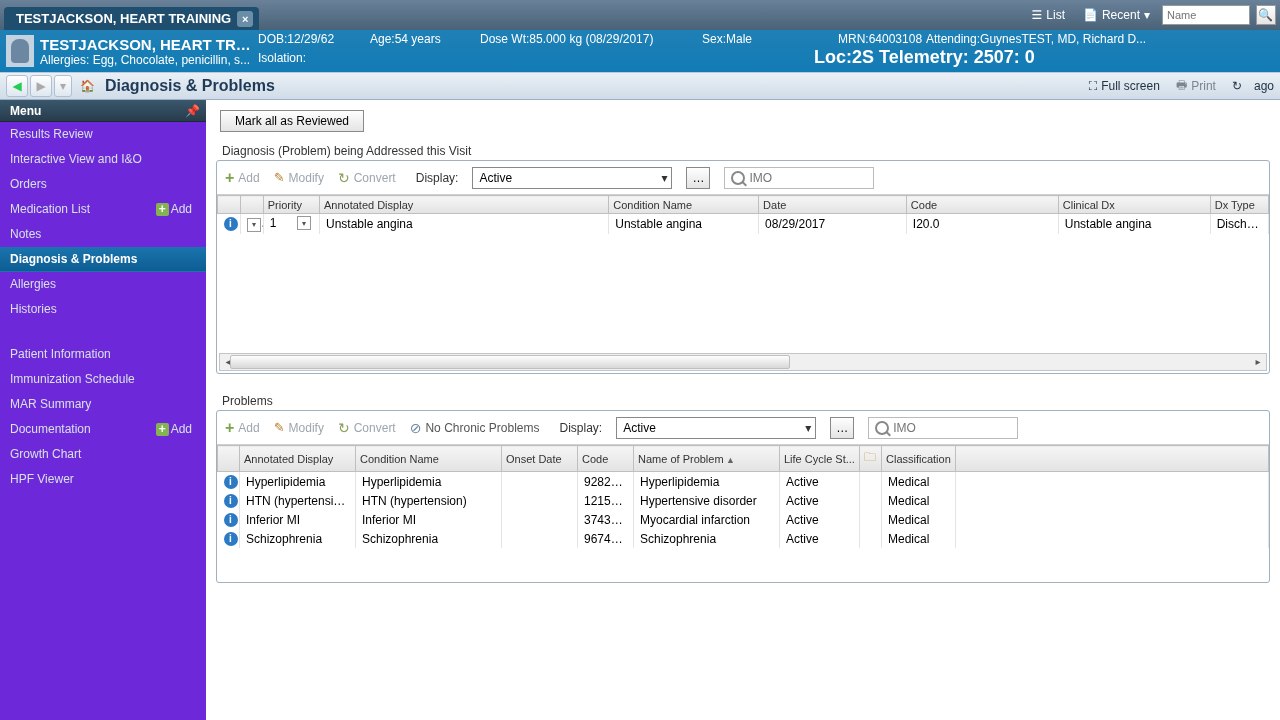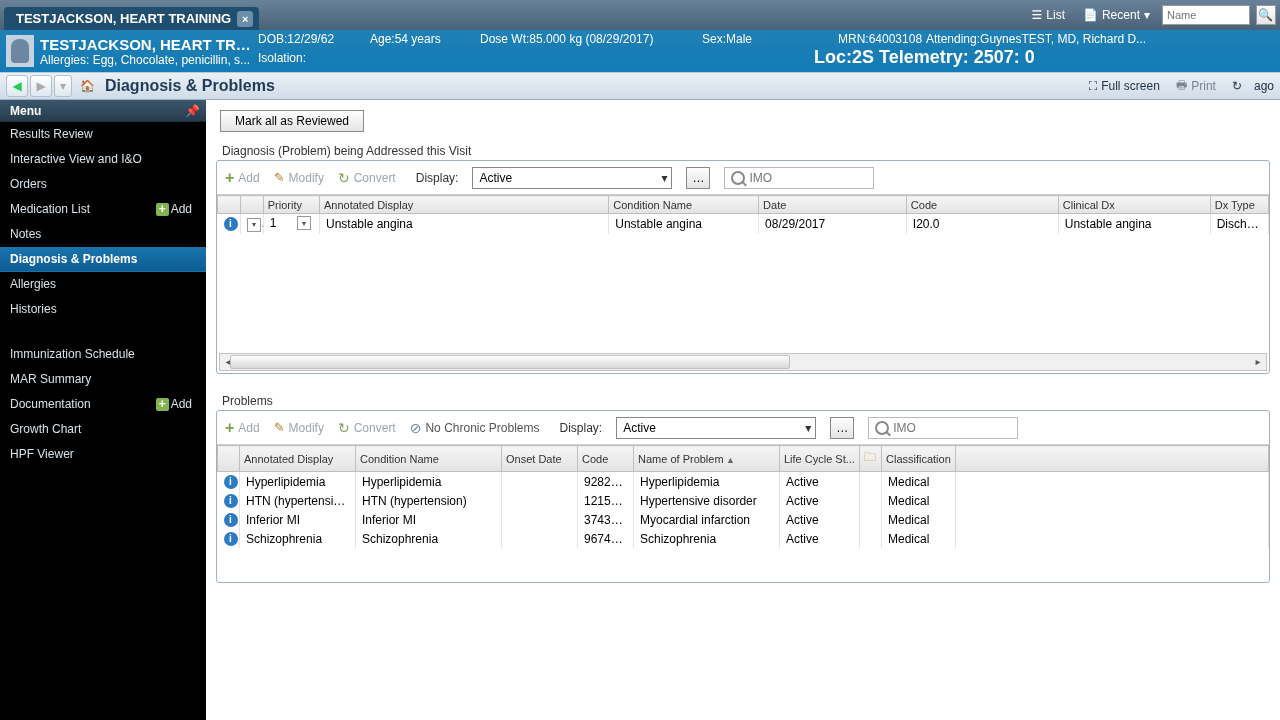--- a/index.html
+++ b/index.html
@@ -30,21 +30,21 @@
 .viewbar .arrow { width: 22px; height: 22px; display: flex; align-items: center; justify-content: center; color: #2c5; background: linear-gradient(#fefefe,#dfe8f0); border: 1px solid #b0c0d0; border-radius: 3px; margin-right: 2px; cursor: pointer; }
 .viewbar .arrow.disabled { color: #aaa; cursor: default; }
 .viewbar .home { margin-left: 6px; margin-right: 10px; cursor: pointer; }
 .viewbar .title { font-size: 16px; font-weight: bold; color: #1f3a57; }
 .viewbar-right { margin-left: auto; display: flex; align-items: center; gap: 8px; }
 .vb-btn { background: transparent; border: none; color: #234; font-size: 12px; display: flex; align-items: center; gap: 4px; cursor: pointer; padding: 2px 4px; }
 .vb-btn.disabled { color: #7a8590; cursor: default; }
 
 
 .body { display: flex; height: calc(720px - 30px - 42px - 28px); }
-.sidebar { width: 206px; background: #000000; color: #d8e1e8; height: 100%; }
+.sidebar { width: 206px; background: #6d28d9; color: #d8e1e8; height: 100%; }
 .menu-header { height: 22px; background: linear-gradient(#3a576c, #273c4c); padding: 0 10px; font-weight: bold; color: #fff; display: flex; align-items: center; position: relative; border-bottom: 1px solid #1c2a35; }
 .menu-header .pin { position: absolute; right: 6px; color: #cfd9e0; }
 .side-item { height: 25px; display: flex; align-items: center; padding: 0 10px; cursor: pointer; border-bottom: 1px solid rgba(255,255,255,0); }
 .side-item.selected { background: linear-gradient(#1a74ad, #0d5d93); color: #fff; font-weight: bold; }
 .side-item .add-btn { margin-left: auto; color: #d8e1e8; display: flex; align-items: center; gap: 2px; font-size: 12px; padding: 0 4px; }
 .side-item .add-btn .plus { background: #86b351; color: #fff; font-weight: bold; width: 13px; height: 13px; line-height: 13px; text-align: center; border-radius: 2px; }
 .side-gap { height: 20px; }
 
 .content { flex: 1; background: #fff; position: relative; padding: 6px 10px; overflow: hidden; }
 .content-inner { background: #fff; }
@@ -207,20 +207,23 @@
     <div class="side-item selected">
         <span>Diagnosis &amp; Problems</span>
       </div>
     <div class="side-item">
         <span>Allergies</span>
       </div>
     <div class="side-item">
         <span>Histories</span>
       </div>
     <div class="side-gap"></div>
+    <div class="side-item">
+        <span>Patient Information</span>
+      </div>
     <div class="side-item">
         <span>Immunization Schedule</span>
       </div>
     <div class="side-item">
         <span>MAR Summary</span>
       </div>
     <div class="side-item">
         <span>Documentation</span>
         <span class="add-btn">
           <span class="plus">+</span>

